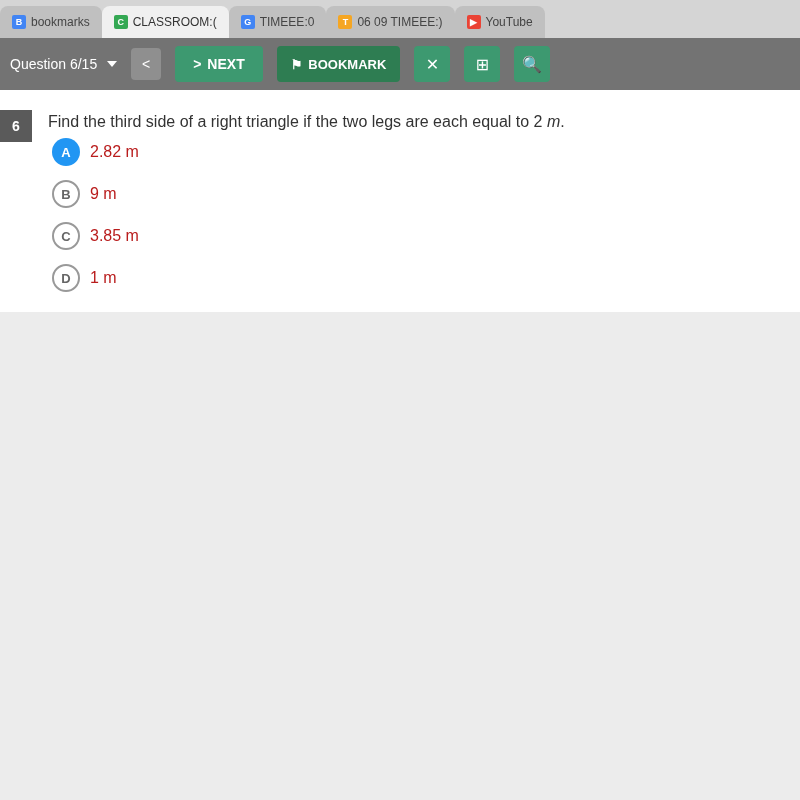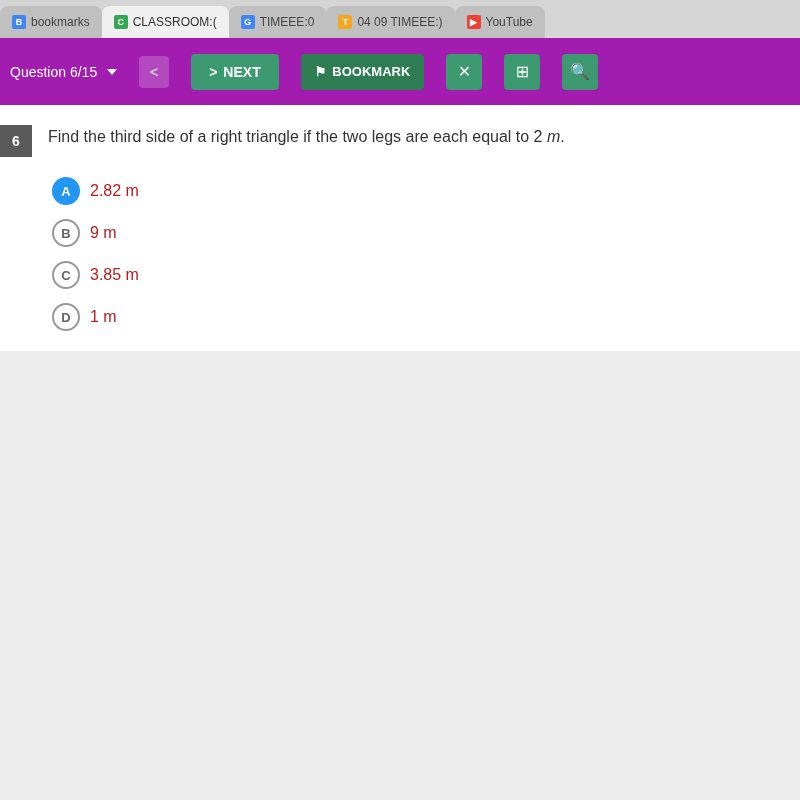--- a/index.html
+++ b/index.html
@@ -58,24 +58,24 @@
 
     .tab-icon.green { background: #34a853; color: white; }
     .tab-icon.blue { background: #4285f4; color: white; }
     .tab-icon.red { background: #ea4335; color: white; }
     .tab-icon.orange { background: #f5a623; color: white; }
 
     
     .toolbar {
       display: flex;
       align-items: center;
-      background: #a21caf;
+      background: #737373;
       padding: 8px 10px;
-      gap: 22px;
-      height: 67px;
+      gap: 14px;
+      height: 52px;
     }
 
     .question-nav {
       display: flex;
       align-items: center;
       gap: 6px;
     }
 
     .question-label {
       color: white;
@@ -181,21 +181,21 @@
       margin-left: 0;
     }
 
     .question-content {
       flex: 1;
     }
 
     .question-text {
       font-size: 16px;
       color: #333;
-      margin-bottom: 28px;
+      margin-bottom: 4px;
       line-height: 1.5;
     }
 
     .question-text em {
       font-style: italic;
     }
 
     .options-list {
       display: flex;
       flex-direction: column;
@@ -255,21 +255,21 @@
   <div class="tab active">
     <span class="tab-icon green">C</span>
     <span>CLASSROOM:(</span>
   </div>
   <div class="tab inactive">
     <span class="tab-icon blue">G</span>
     <span>TIMEEE:0</span>
   </div>
   <div class="tab inactive">
     <span class="tab-icon orange">T</span>
-    <span>04 09 TIMEEE:)</span>
+    <span>06 09 TIMEEE:)</span>
   </div>
   <div class="tab inactive">
     <span class="tab-icon red">▶</span>
     <span>YouTube</span>
   </div>
 </div>
 
 <div class="toolbar">
   <div class="question-nav">
     <span class="question-label">Question 6/15</span>

